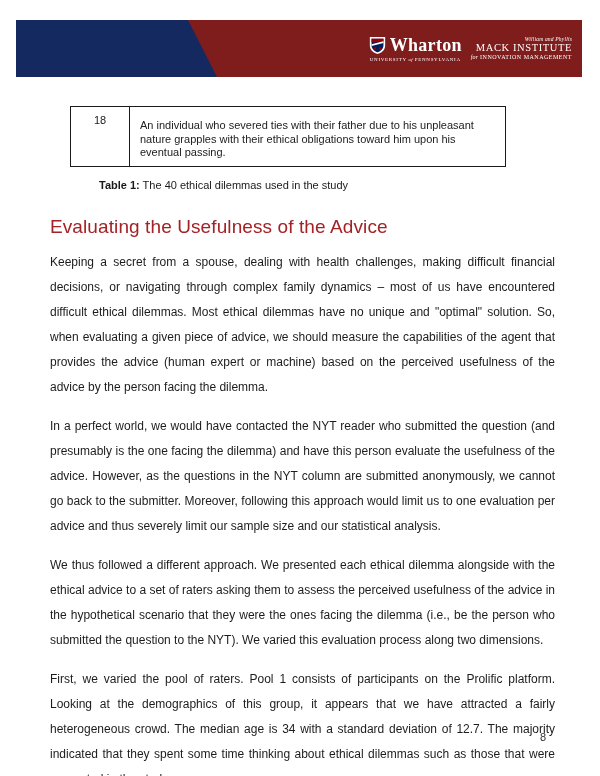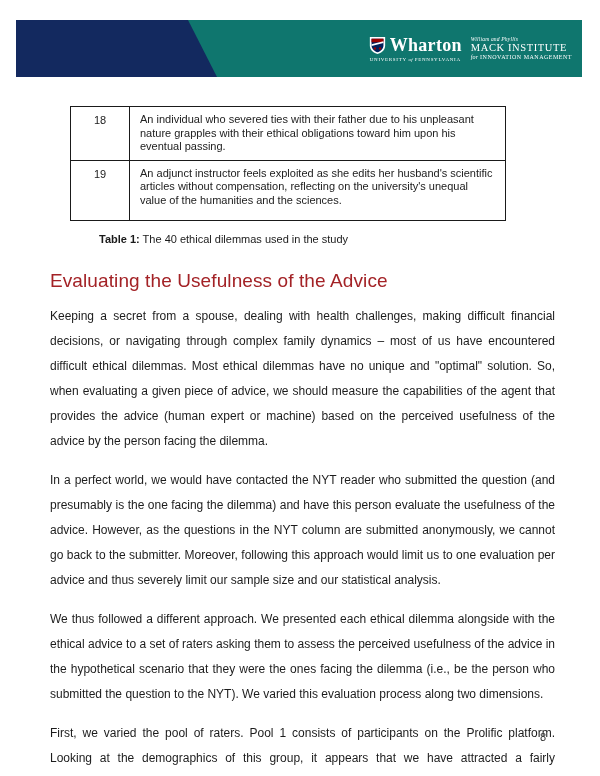--- a/index.html
+++ b/index.html
@@ -4,21 +4,21 @@
 <style>
   html,body{margin:0;padding:0;}
   body{
     width:600px;height:776px;background:#ffffff;position:relative;
     font-family:"Liberation Sans",sans-serif;color:#212121;overflow:hidden;
   }
 
   
   .header-bar{
     position:absolute;left:16px;top:20px;width:566px;height:57px;
-    background:#0f766e;overflow:hidden;
+    background:#7f1d1d;overflow:hidden;
   }
   .header-light{
     position:absolute;top:0;left:0;width:100%;height:100%;
     background:#13295f;
     clip-path:polygon(0 0,172px 0,201px 100%,0 100%);
   }
   .brand{
     position:absolute;right:10px;top:50%;transform:translateY(-50%);
     display:flex;align-items:center;gap:9px;color:#ffffff;
   }
@@ -27,39 +27,39 @@
   .penn-shield{display:block;}
   .wharton-word{
     font-family:"Liberation Serif",serif;font-size:18px;letter-spacing:.3px;
     line-height:18px;font-weight:600;
   }
   .wharton-univ{
     font-family:"Liberation Serif",serif;font-size:5px;letter-spacing:.7px;
     margin-top:2px;white-space:nowrap;
   }
   .wharton-univ .lc{font-style:italic;text-transform:none;letter-spacing:.2px;}
-  .mack-block{display:flex;flex-direction:column;align-items:flex-start;line-height:1.15;}
+  .mack-block{display:flex;flex-direction:column;align-items:flex-end;line-height:1.15;}
   .mack-l1{font-family:"Liberation Serif",serif;font-style:italic;font-size:5.5px;letter-spacing:.2px;}
   .mack-l2{font-family:"Liberation Serif",serif;font-size:10.5px;letter-spacing:.6px;white-space:nowrap;}
   .mack-l3{font-family:"Liberation Serif",serif;font-size:6px;letter-spacing:.5px;white-space:nowrap;}
   .mack-l3 .lc{font-style:italic;text-transform:none;letter-spacing:.1px;}
 
   
   .content{position:absolute;left:0;top:106px;width:600px;}
 
   table.dilemmas{
     border-collapse:collapse;margin-left:70px;width:436px;
     table-layout:fixed;
   }
   table.dilemmas td{
     border:1px solid #1a1a1a;vertical-align:top;
     font-size:11px;line-height:13.5px;
   }
   td.num{width:56px;text-align:center;padding-top:7px;}
-  td.desc{padding:6px 10px 6px 10px;}
+  td.desc{padding:12px 10px 6px 10px;}
   tr.r1{height:46px;}
   tr.r2{height:60px;}
   tr.r3{height:56px;}
 
   .caption{
     margin:12px 0 0 55px;font-size:11px;color:#1a1a1a;
   }
   .caption b{font-weight:bold;margin-left:44px;}
 
   .textcol{margin:0 45px 0 50px;width:505px;}
@@ -112,24 +112,20 @@
 </div>
 
 <div class="content">
 
   <table class="dilemmas">
     <tbody>
       <tr class="r1">
         <td class="num">18</td>
         <td class="desc">An individual who severed ties with their father due to his unpleasant nature grapples with their ethical obligations toward him upon his eventual passing.</td>
       </tr>
-      <tr class="r2">
-        <td class="num">19</td>
-        <td class="desc">An adjunct instructor feels exploited as she edits her husband's scientific articles without compensation, reflecting on the university's unequal value of the humanities and the sciences.</td>
-      </tr>
     </tbody>
   </table>
 
   <div class="caption">
     <b>Table 1:</b><span> The 40 ethical dilemmas used in the study</span>
   </div>
 
   <div class="textcol">
     <h1 class="section-heading">Evaluating the Usefulness of the Advice</h1>
     <p>Keeping a secret from a spouse, dealing with health challenges, making difficult financial decisions, or navigating through complex family dynamics – most of us have encountered difficult ethical dilemmas. Most ethical dilemmas have no unique and "optimal" solution. So, when evaluating a given piece of advice, we should measure the capabilities of the agent that provides the advice (human expert or machine) based on the perceived usefulness of the advice by the person facing the dilemma.</p>

